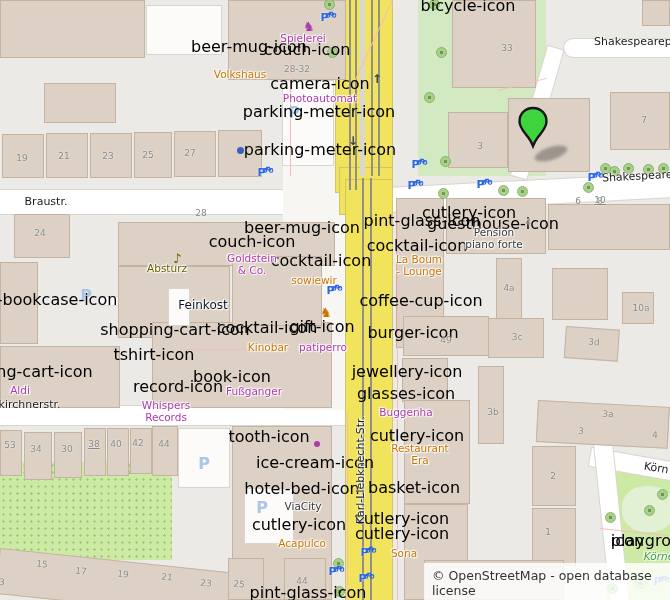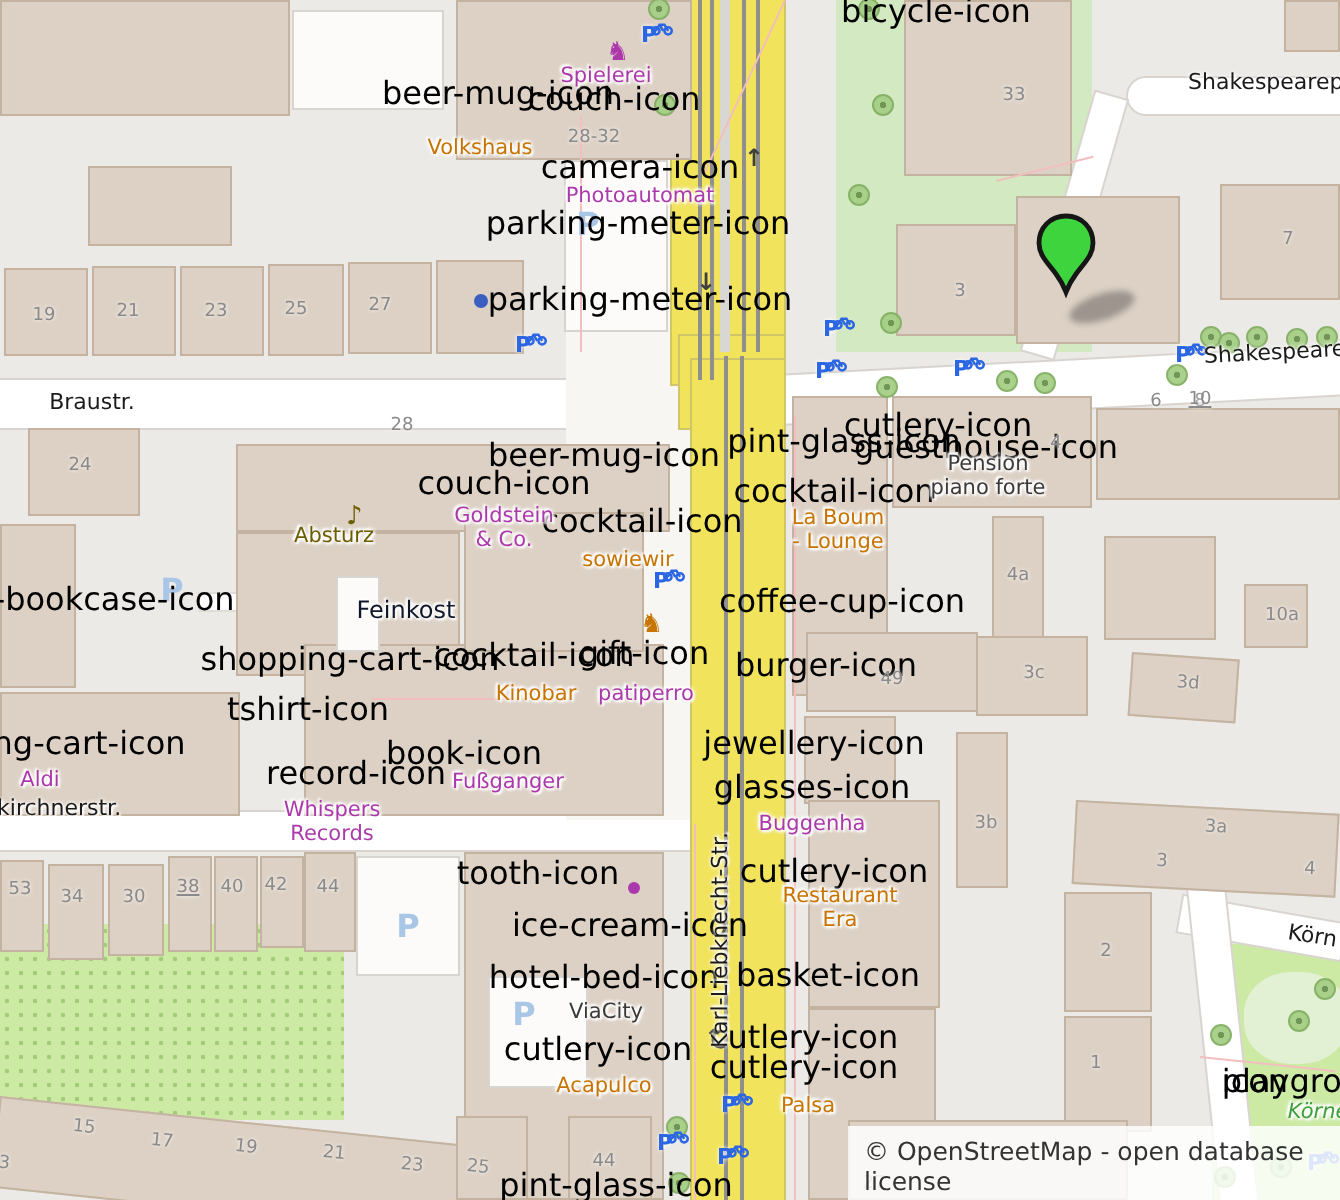--- a/index.html
+++ b/index.html
@@ -343,21 +343,21 @@
     <div class="poi" style="left: 166px; top: 411px; color: rgb(172, 57, 172);">Whispers
 Records</div>
     <div class="poi" style="left: 254px; top: 391px; color: rgb(172, 57, 172);">Fußganger</div>
     <div class="poi" style="left: 419px; top: 265px; color: rgb(199, 116, 0);">La Boum
 - Lounge</div>
     <div class="poi" style="left: 494px; top: 238px; color: rgb(58, 58, 58);">Pension
 piano forte</div>
     <div class="poi" style="left: 406px; top: 412px; color: rgb(172, 57, 172);">Buggenha</div>
     <div class="poi" style="left: 420px; top: 454px; color: rgb(199, 116, 0);">Restaurant
 Era</div>
-    <div class="poi" style="left: 404px; top: 553px; color: rgb(199, 116, 0);">Palsa</div>
+    <div class="poi" style="left: 404px; top: 553px; color: rgb(199, 116, 0);">Sona</div>
     <div class="poi" style="left: 302px; top: 543px; color: rgb(199, 116, 0);">Acapulco</div>
     <div class="poi" style="left: 303px; top: 506px; color: rgb(58, 58, 58);">ViaCity</div>
     <div class="poi" style="left: 659px; top: 556px; color: rgb(63, 158, 63); font-style: italic;">Körne</div>
     <div class="num" style="left: 22px; top: 158px;">19</div>
     <div class="num" style="left: 64px; top: 156px;">21</div>
     <div class="num" style="left: 108px; top: 156px;">23</div>
     <div class="num" style="left: 148px; top: 155px;">25</div>
     <div class="num" style="left: 190px; top: 153px;">27</div>
     <div class="num" style="left: 297px; top: 69px;">28-32</div>
     <div class="num" style="left: 507px; top: 48px;">33</div>

